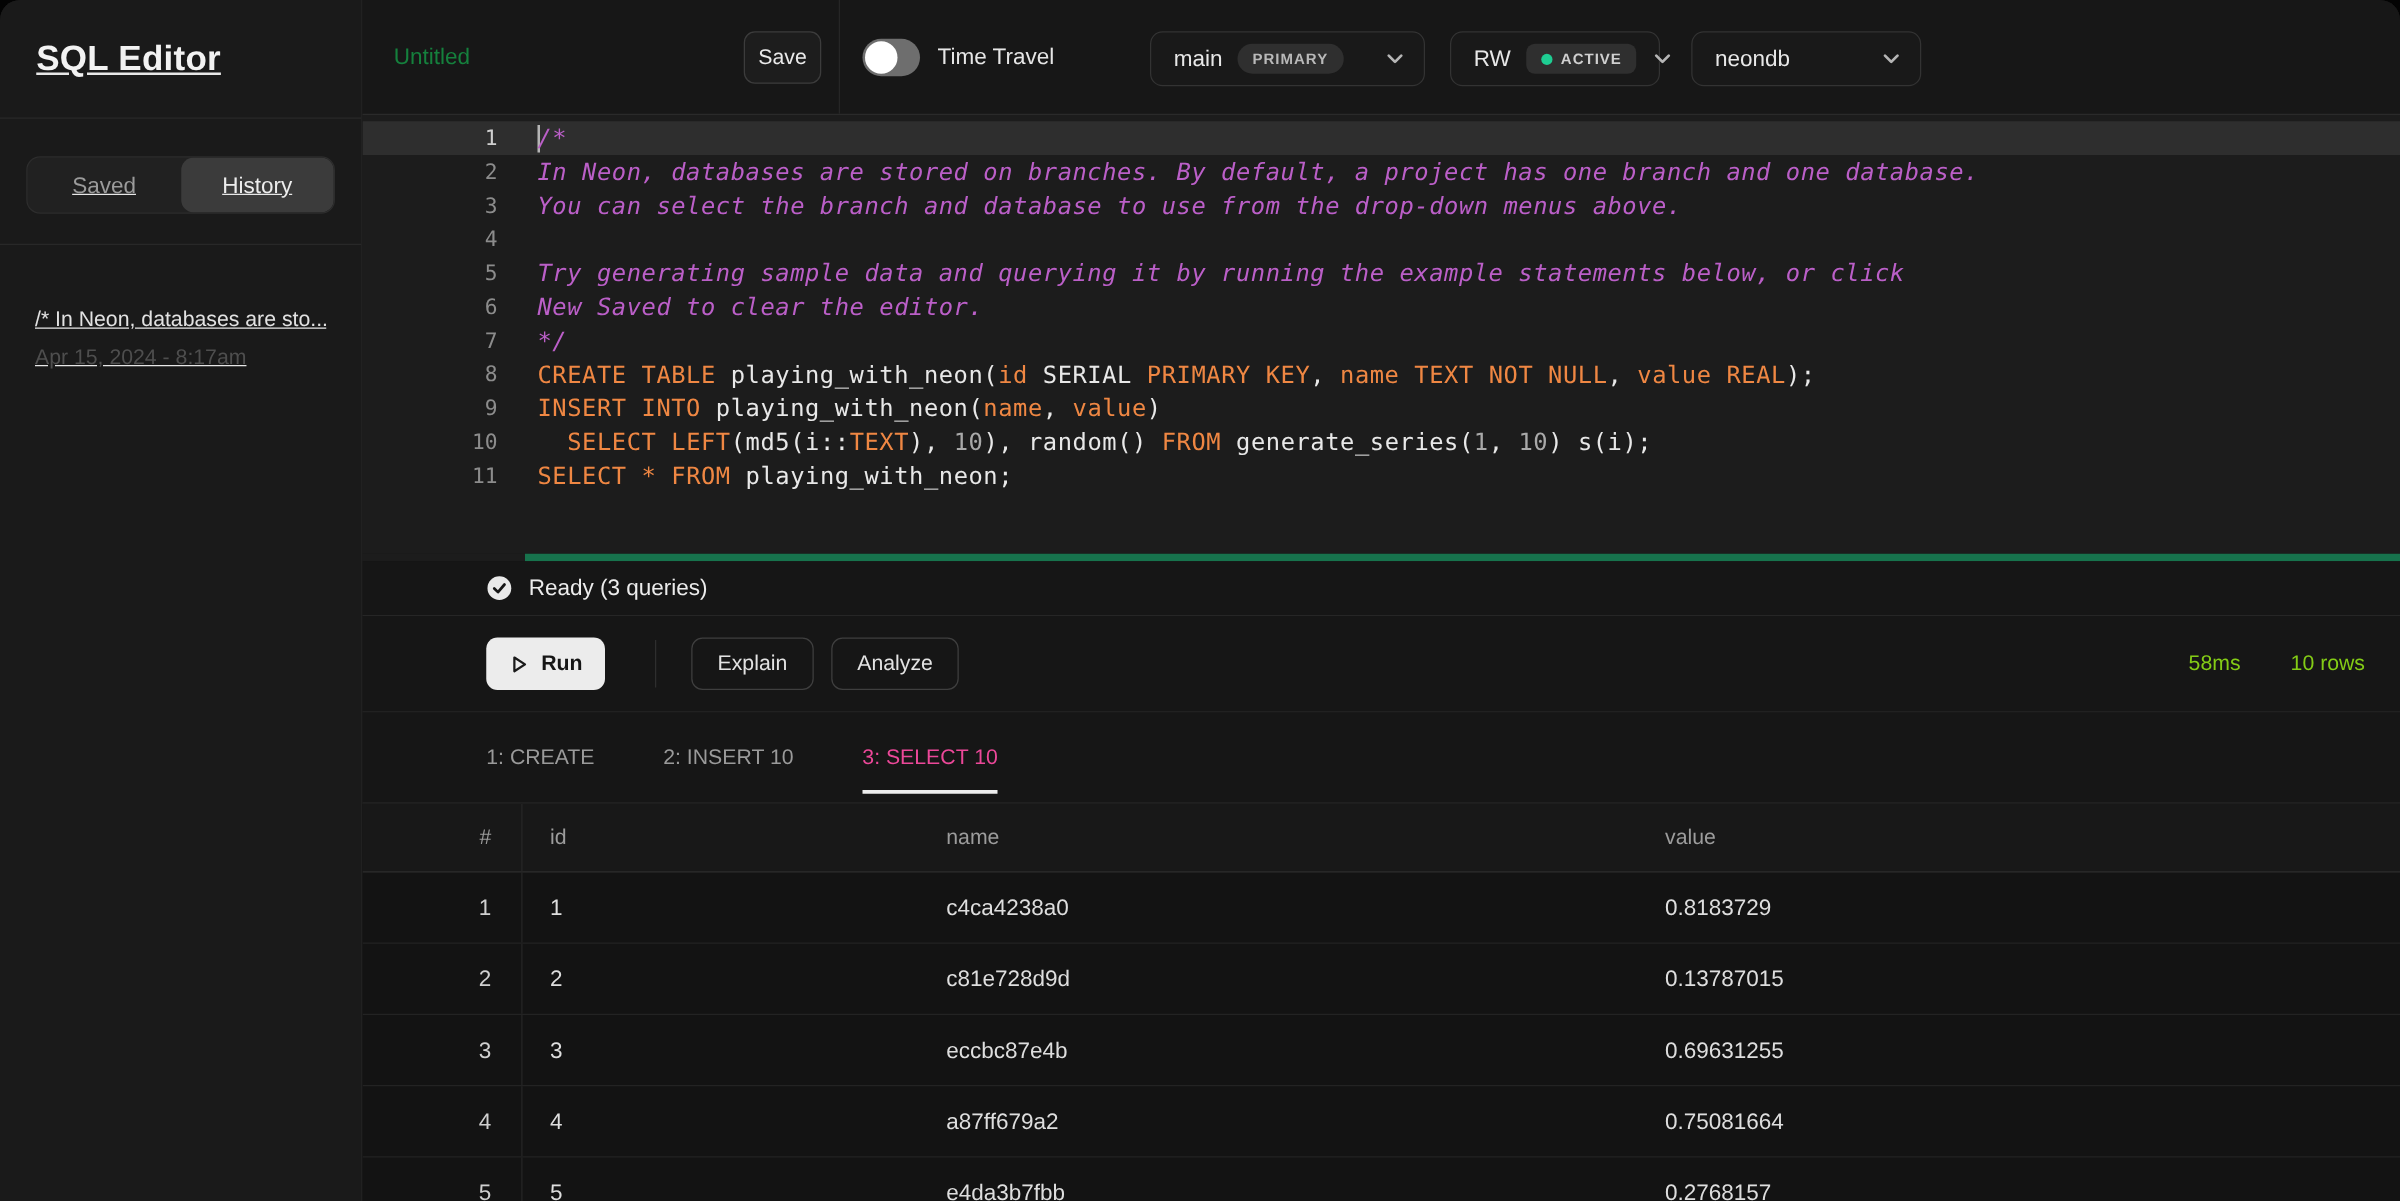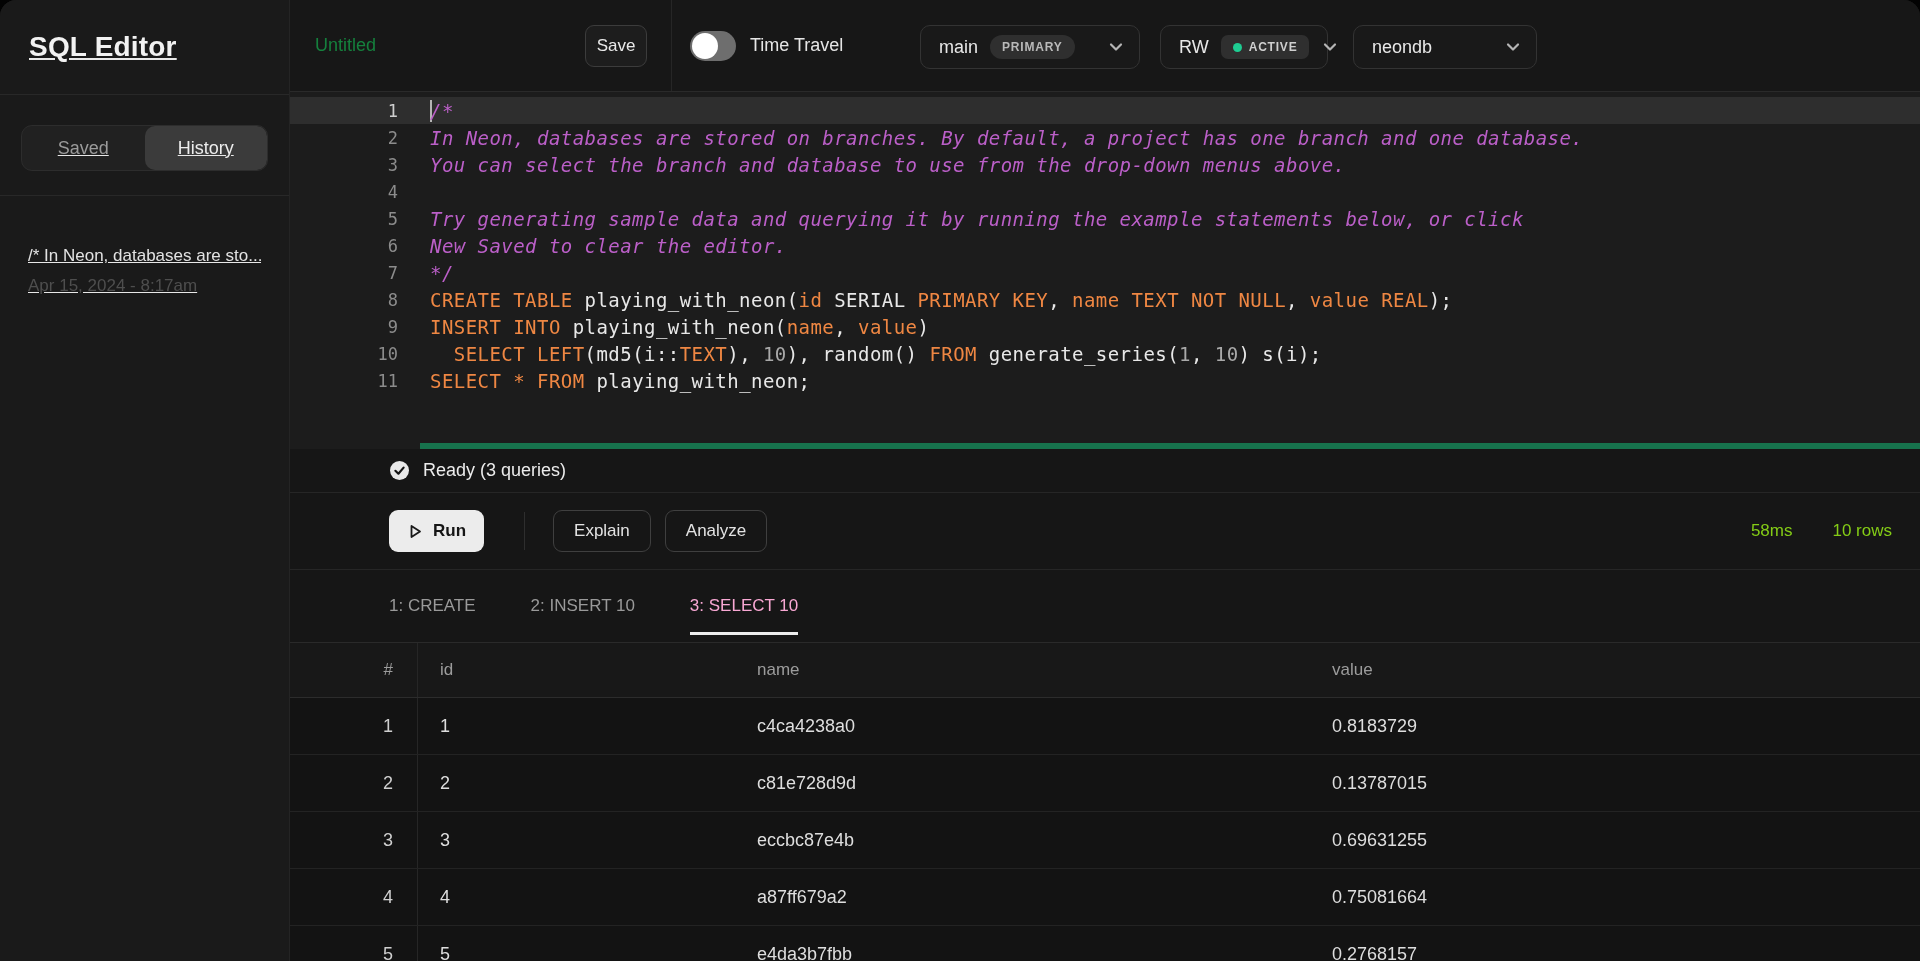--- a/index.html
+++ b/index.html
@@ -24,21 +24,21 @@
   .history-item-title{ font-size:17px; color:#e2e2e2; white-space:nowrap; overflow:hidden; }
   .history-item-time{ font-size:17px; color:#4e4e4e; margin-top:10px; }
 
   
   .main{ flex:1; display:flex; flex-direction:column; min-width:0; }
 
   
   .topbar{ position:relative; height:92px; flex:none; background:#171717; border-bottom:1px solid #2a2a2a; }
   .topbar .abs{ position:absolute; top:0; height:100%; display:flex; align-items:center; }
   .query-name{ left:25px; font-size:18px; color:#15803d; }
-  .save-btn{ position:absolute; left:295px; top:25px; width:62px; height:42px; background:#1d1d1d; border:1px solid #3c3c3c; border-radius:9px; color:#eaeaea; font-size:17px; font-family:inherit; cursor:pointer; }
+  .save-btn{ position:absolute; left:305px; top:25px; width:62px; height:42px; background:#1d1d1d; border:1px solid #3c3c3c; border-radius:9px; color:#eaeaea; font-size:17px; font-family:inherit; cursor:pointer; }
   .topbar-divider{ position:absolute; left:381px; top:0; width:1px; height:100%; background:#262626; }
   .toggle{ position:absolute; left:400px; top:31px; width:46px; height:30px; border-radius:15px; background:#6e6e6e; cursor:pointer; }
   .toggle-knob{ position:absolute; left:2px; top:2px; width:26px; height:26px; border-radius:50%; background:#ffffff; }
   .toggle-label{ left:460px; font-size:18px; color:#e6e6e6; }
   .select-box{ position:absolute; top:25px; height:44px; border:1px solid #333333; border-radius:10px; display:flex; align-items:center; padding:0 14px 0 18px; gap:12px; cursor:pointer; background:#191919; }
   .select-label{ font-size:18px; color:#e8e8e8; }
   .pill{ background:#2f2f2f; color:#b9b9b9; font-size:12px; font-weight:600; letter-spacing:.8px; border-radius:999px; padding:5px 12px; display:flex; align-items:center; gap:7px; }
   .pill.squarish{ border-radius:7px; color:#cfcfcf; }
   .dot{ width:9px; height:9px; border-radius:50%; }
   .chev{ flex:none; display:flex; }
@@ -68,21 +68,21 @@
   .actions-row{ height:77px; flex:none; background:#161616; border-bottom:1px solid #262626; display:flex; align-items:center; padding-left:99px; padding-right:28px; }
   .run-btn{ height:42px; padding:0 18px; background:#ececec; color:#161616; border:none; border-radius:9px; font-size:17px; font-weight:700; font-family:inherit; display:flex; align-items:center; gap:9px; cursor:pointer; }
   .v-divider{ width:1px; height:38px; background:#2e2e2e; margin:0 28px 0 40px; }
   .ghost-btn{ height:42px; padding:0 20px; background:transparent; color:#e3e3e3; border:1px solid #3f3f3f; border-radius:9px; font-size:17px; font-family:inherit; cursor:pointer; }
   .ghost-btn + .ghost-btn{ margin-left:14px; }
   .metrics{ margin-left:auto; display:flex; gap:40px; font-size:17px; color:#84cc16; }
 
   
   .result-tabs{ height:73px; flex:none; background:#161616; border-bottom:1px solid #2a2a2a; display:flex; align-items:stretch; padding-left:99px; gap:55px; }
   .rtab{ position:relative; display:flex; align-items:center; font-size:17px; color:#9a9a9a; cursor:pointer; }
-  .rtab.active{ color:#f9a8d4; }
+  .rtab.active{ color:#ec4899; }
   .rtab.active::after{ content:""; position:absolute; left:0; right:0; bottom:7px; height:3px; background:#ededed; }
 
   
   .results{ flex:1; background:#131313; overflow:hidden; }
   .trow{ display:grid; grid-template-columns:128px 317px 575px 1fr; align-items:center; height:57px; border-bottom:1px solid #232323; }
   .trow.thead{ height:55px; background:#181818; border-bottom:1px solid #2c2c2c; }
   .tcell{ padding-left:22px; font-size:18px; color:#dedede; white-space:nowrap; overflow:hidden; }
   .thead .tcell{ font-size:17px; color:#9c9c9c; }
   .tcell.rank{ text-align:right; padding-right:24px; padding-left:0; color:#cfcfcf; border-right:1px solid #262626; height:100%; display:flex; align-items:center; justify-content:flex-end; }
   .thead .tcell.rank{ color:#9c9c9c; }

